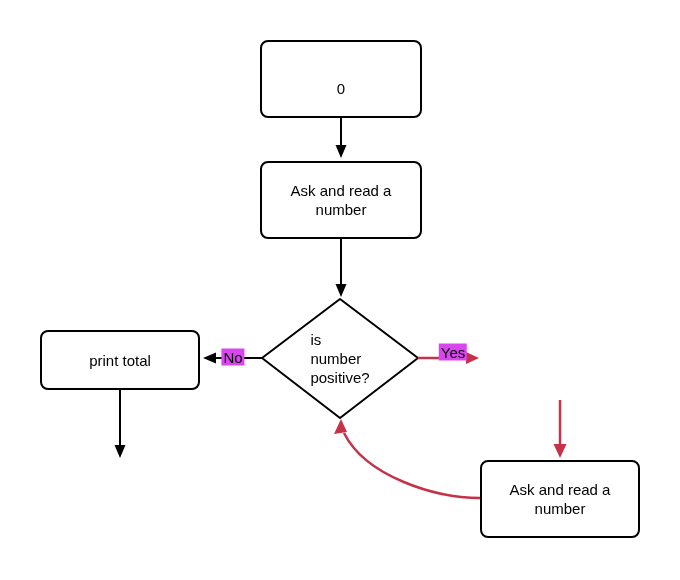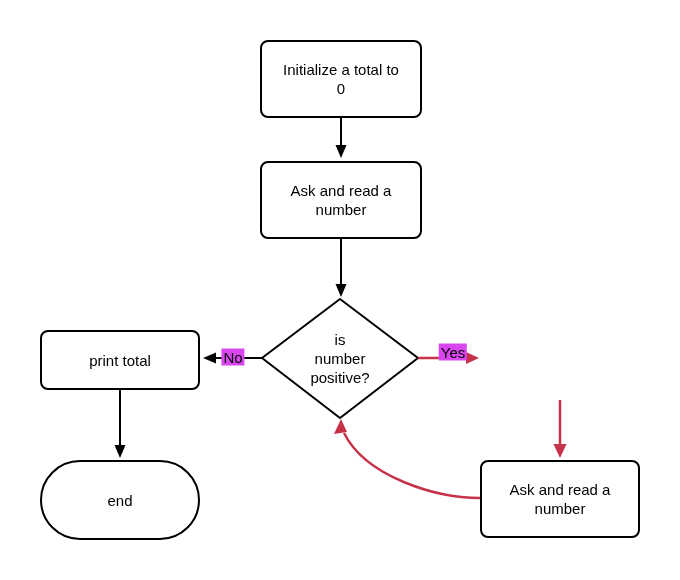--- a/index.html
+++ b/index.html
@@ -36,21 +36,21 @@
   .diamond-wrap svg{display:block;overflow:visible;}
   .diamond-wrap polygon{
     fill:var(--node-fill);
     stroke:var(--main-stroke);
     stroke-width:2;
     stroke-linejoin:round;
   }
   .diamond-label{
     position:absolute;inset:0;
     display:flex;align-items:center;justify-content:center;
-    text-align:center;
+    text-align:left;
     font-size:15px;line-height:19px;
   }
   svg.edges{
     position:absolute;left:0;top:0;
     z-index:2;
     pointer-events:none;
   }
   .eg-main path{stroke:var(--main-stroke);stroke-width:2;fill:none;}
   .eg-main polygon{fill:var(--main-stroke);stroke:none;}
   .eg-loop path{stroke:var(--loop-stroke);stroke-width:2.5;fill:none;}
@@ -86,21 +86,21 @@
       <polygon points="479,358 466,352 466,364"></polygon>
       <path d="M560,400 V445"></path>
       <polygon points="560,458 553.5,444 566.5,444"></polygon>
       <path d="M480,498 C436,498 366,477 344,433"></path>
       <polygon points="341,419 334,434 347,432"></polygon>
     </g>
   </svg>
 
   <div class="node" style="left:260px;top:40px;width:162px;height:78px;">
     <div>
-      <span>Initialize a total to</span><br>
+      <br>
       <span>0</span>
     </div>
   </div>
 
   <div class="node" style="left:260px;top:161px;width:162px;height:78px;">
     <div>
       <span>Ask and read a</span><br>
       <span>number</span>
     </div>
   </div>
@@ -117,25 +117,20 @@
       </div>
     </div>
   </div>
 
   <div class="node" style="left:40px;top:330px;width:160px;height:60px;">
     <div>
       <span>print total</span>
     </div>
   </div>
 
-  <div class="node terminator" style="left:40px;top:460px;width:160px;height:80px;">
-    <div>
-      <span>end</span>
-    </div>
-  </div>
 
 
   <div class="node" style="left:480px;top:460px;width:160px;height:78px;">
     <div>
       <span>Ask and read a</span><br>
       <span>number</span>
     </div>
   </div>
 
   <div class="edge-label" style="left:233px;top:357px;">No</div>

